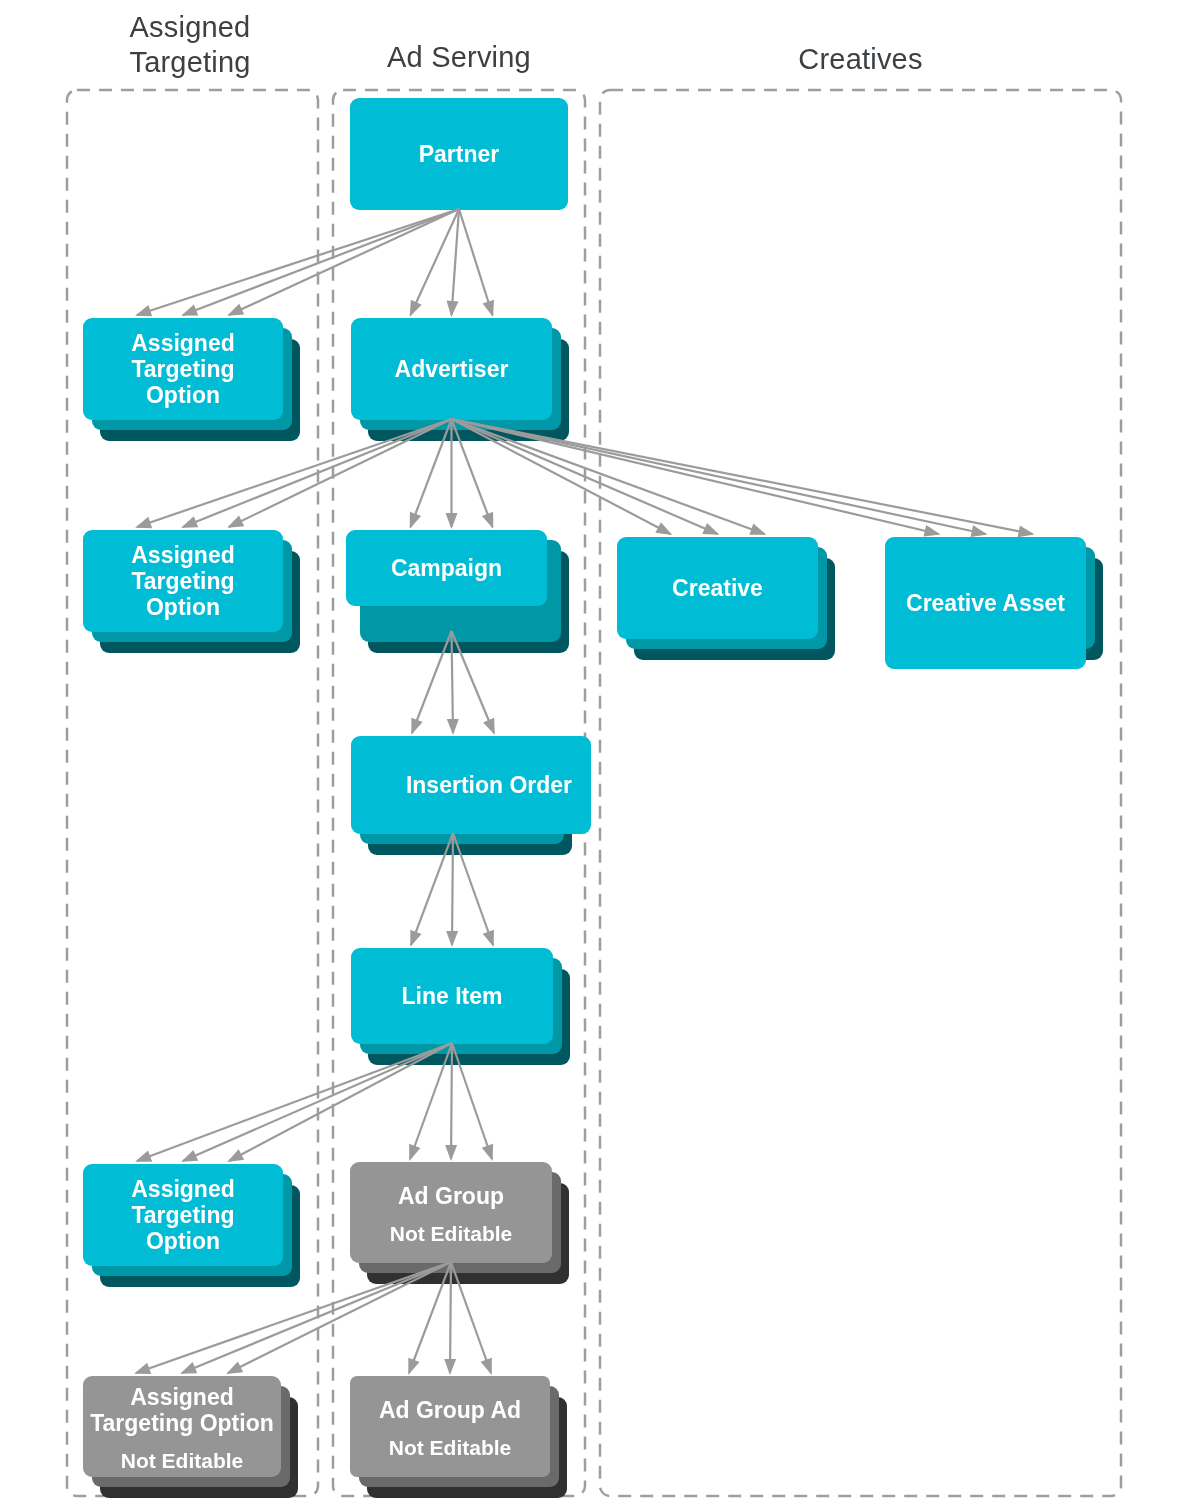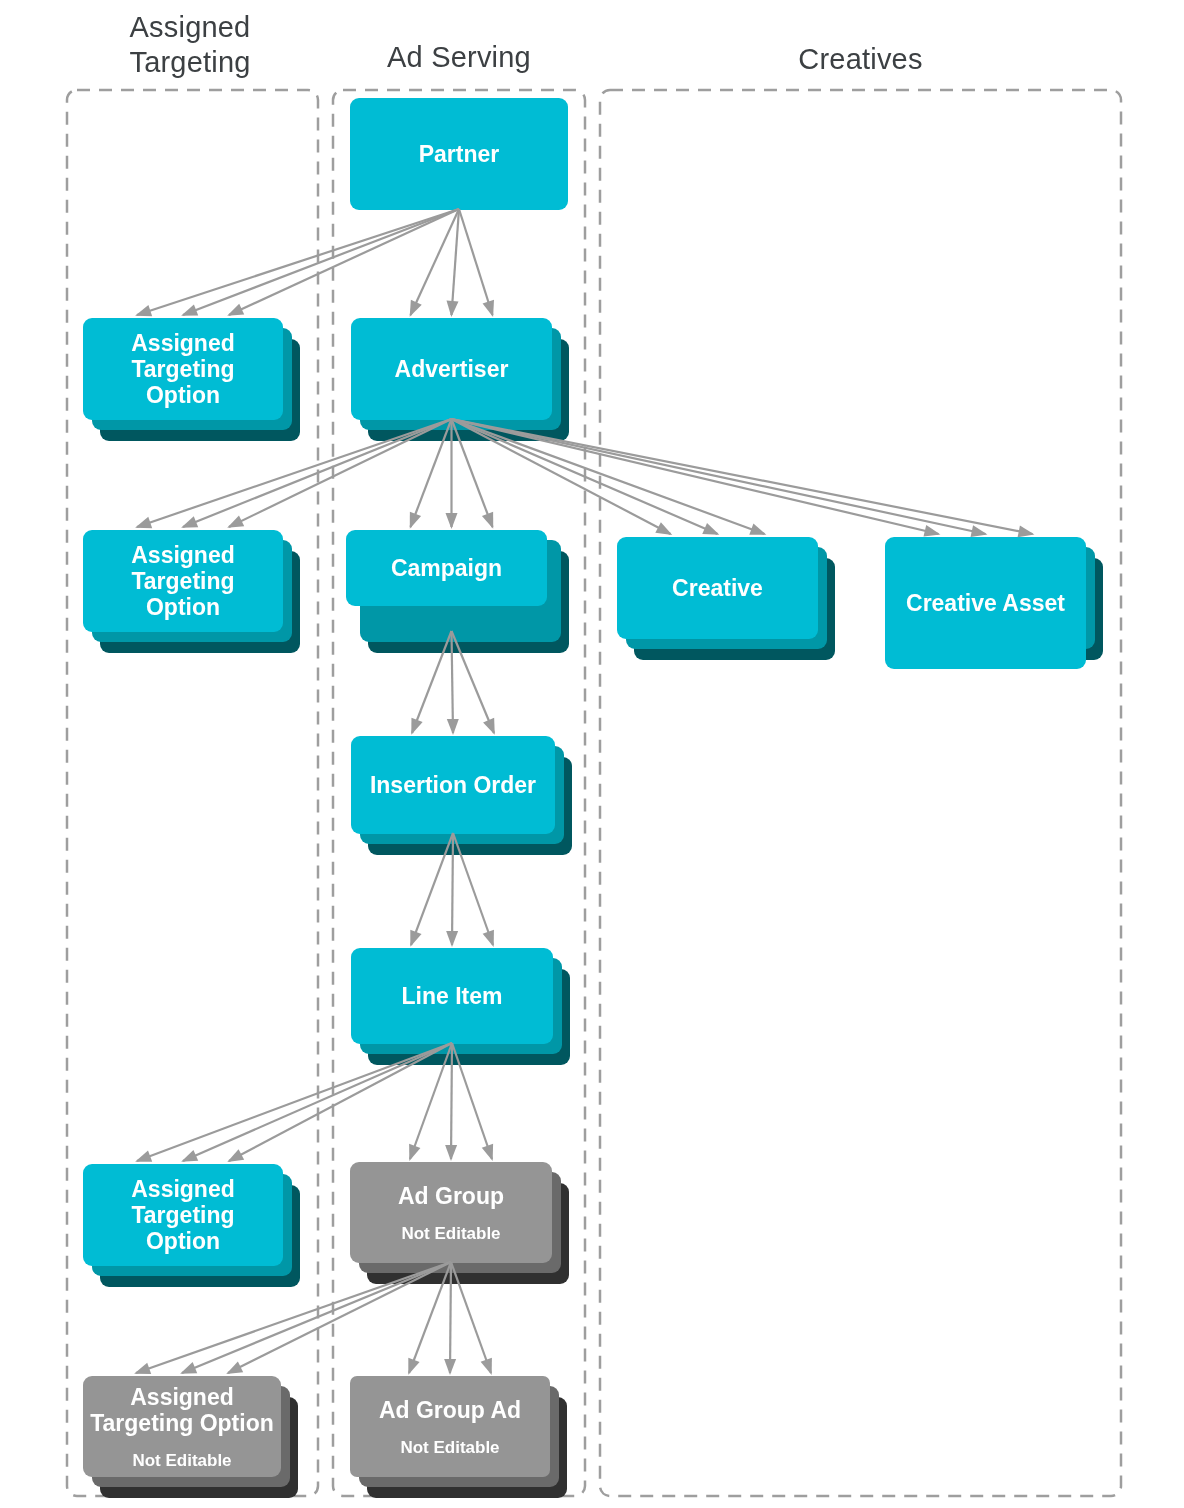--- a/index.html
+++ b/index.html
@@ -22,21 +22,21 @@
   .header-left{left:95px; top:10px; width:190px;}
   .header-mid{left:333px; top:40px; width:252px;}
   .header-right{left:600px; top:42px; width:521px;}
   .shadow{position:absolute; border-radius:9px; z-index:2;}
   .node{
     position:absolute; border-radius:9px; z-index:3;
     display:flex; flex-direction:column; align-items:center; justify-content:center;
     color:var(--box-text); font-weight:700; text-align:center;
   }
   .node .line{font-size:23px; line-height:26px; white-space:nowrap;}
-  .node .sub{font-size:17px; line-height:18px; margin-top:16px; white-space:nowrap;}
+  .node .sub{font-size:21px; line-height:18px; margin-top:16px; white-space:nowrap;}
 </style>
 </head>
 <body>
 
 <div class="stage" id="stage">
   <svg id="column-layer" class="layer" viewBox="0 0 1184 1508">
       <rect x="67" y="90" width="251" height="1406" rx="10" fill="none" stroke="#9E9E9E" stroke-width="2.5" stroke-dasharray="13 9"></rect>
       <rect x="333" y="90" width="252" height="1406" rx="10" fill="none" stroke="#9E9E9E" stroke-width="2.5" stroke-dasharray="13 9"></rect>
       <rect x="600" y="90" width="521" height="1406" rx="10" fill="none" stroke="#9E9E9E" stroke-width="2.5" stroke-dasharray="13 9"></rect>
     </svg>
@@ -120,21 +120,21 @@
     <div class="node" style="left: 617px; top: 537px; width: 201px; height: 102px; background: rgb(0, 188, 212);">
       <div class="line">Creative</div>
     </div>
     <div class="shadow" style="left: 902px; top: 558px; width: 201px; height: 102px; background: rgb(0, 87, 95);"></div>
     <div class="shadow" style="left: 894px; top: 547px; width: 201px; height: 102px; background: rgb(0, 151, 167);"></div>
     <div class="node" style="left: 885px; top: 537px; width: 201px; height: 132px; background: rgb(0, 188, 212);">
       <div class="line">Creative Asset</div>
     </div>
     <div class="shadow" style="left: 368px; top: 757px; width: 204px; height: 98px; background: rgb(0, 87, 95);"></div>
     <div class="shadow" style="left: 360px; top: 746px; width: 204px; height: 98px; background: rgb(0, 151, 167);"></div>
-    <div class="node" style="left: 351px; top: 736px; width: 204px; height: 98px; background: rgb(0, 188, 212);">
+    <div class="node" style="left: 351px; top: 736px; width: 204px; height: 98px; background: rgb(0, 188, 212); padding-left: 36px;">
       <div class="line">Insertion Order</div>
     </div>
     <div class="shadow" style="left: 368px; top: 969px; width: 202px; height: 96px; background: rgb(0, 87, 95);"></div>
     <div class="shadow" style="left: 360px; top: 958px; width: 202px; height: 96px; background: rgb(0, 151, 167);"></div>
     <div class="node" style="left: 351px; top: 948px; width: 202px; height: 96px; background: rgb(0, 188, 212); justify-content: center;">
       <div class="line">Line Item</div>
     </div>
     <div class="shadow" style="left: 100px; top: 1185px; width: 200px; height: 102px; background: rgb(0, 87, 95);"></div>
     <div class="shadow" style="left: 92px; top: 1174px; width: 200px; height: 102px; background: rgb(0, 151, 167);"></div>
     <div class="node" style="left: 83px; top: 1164px; width: 200px; height: 102px; background: rgb(0, 188, 212);">

